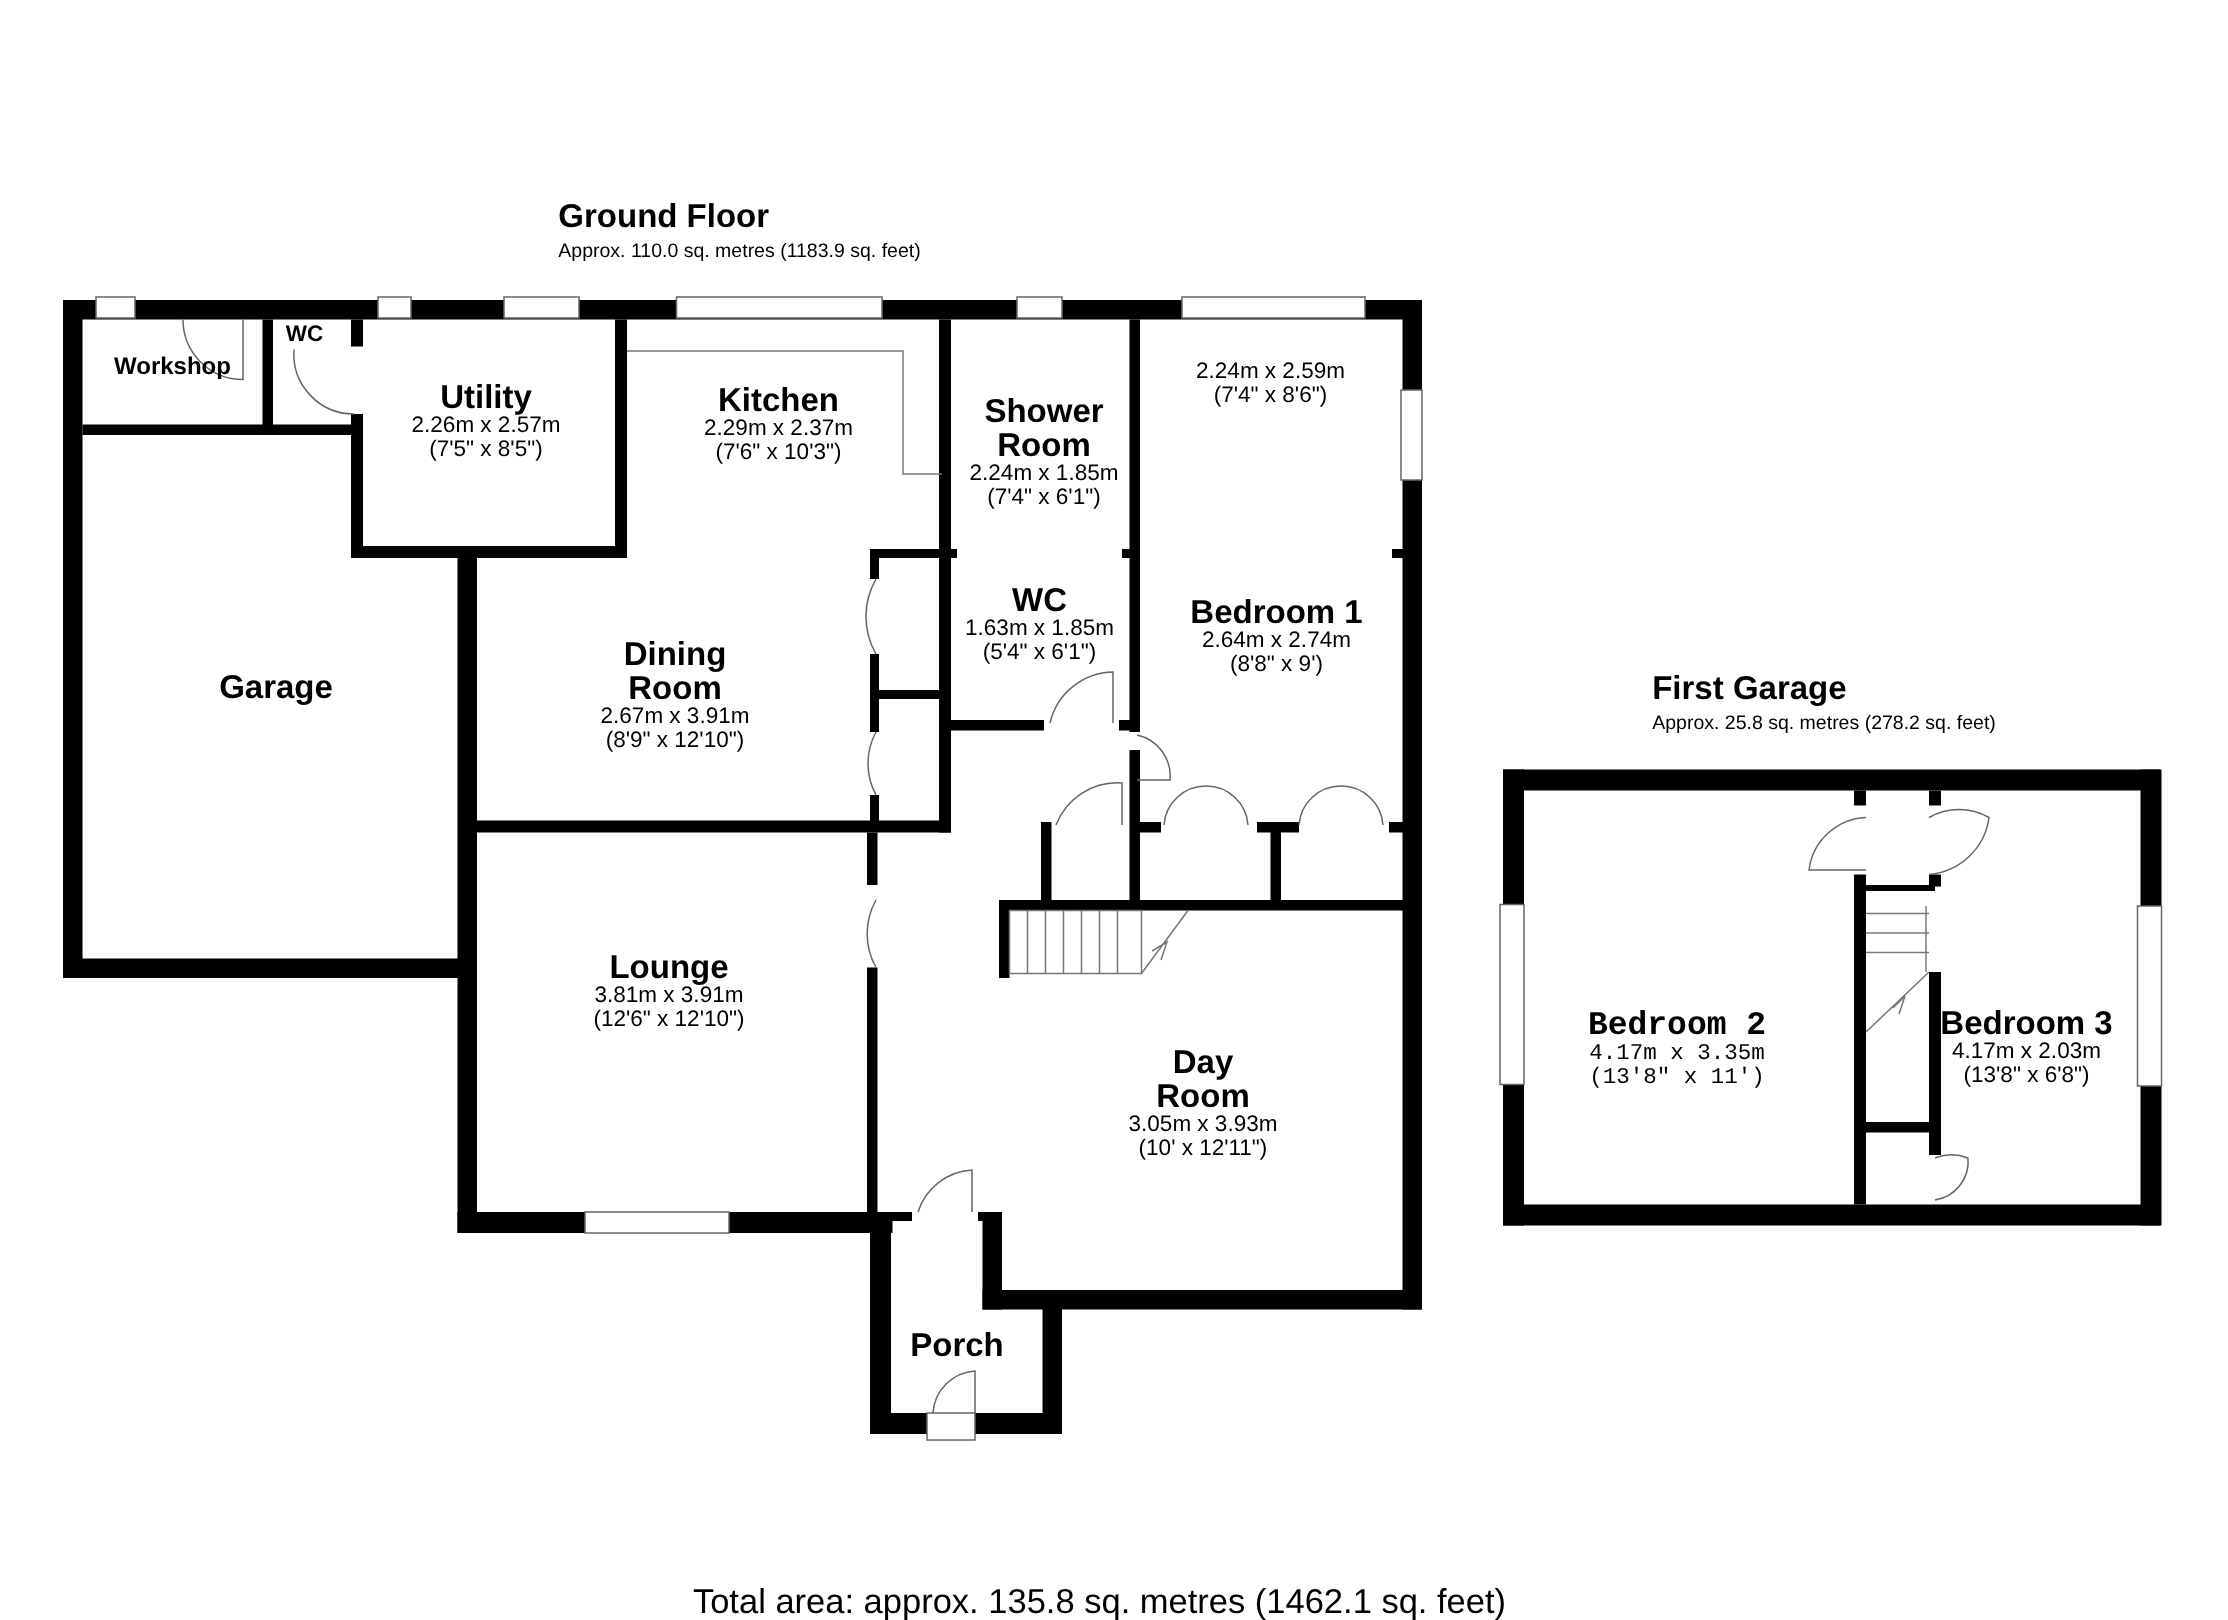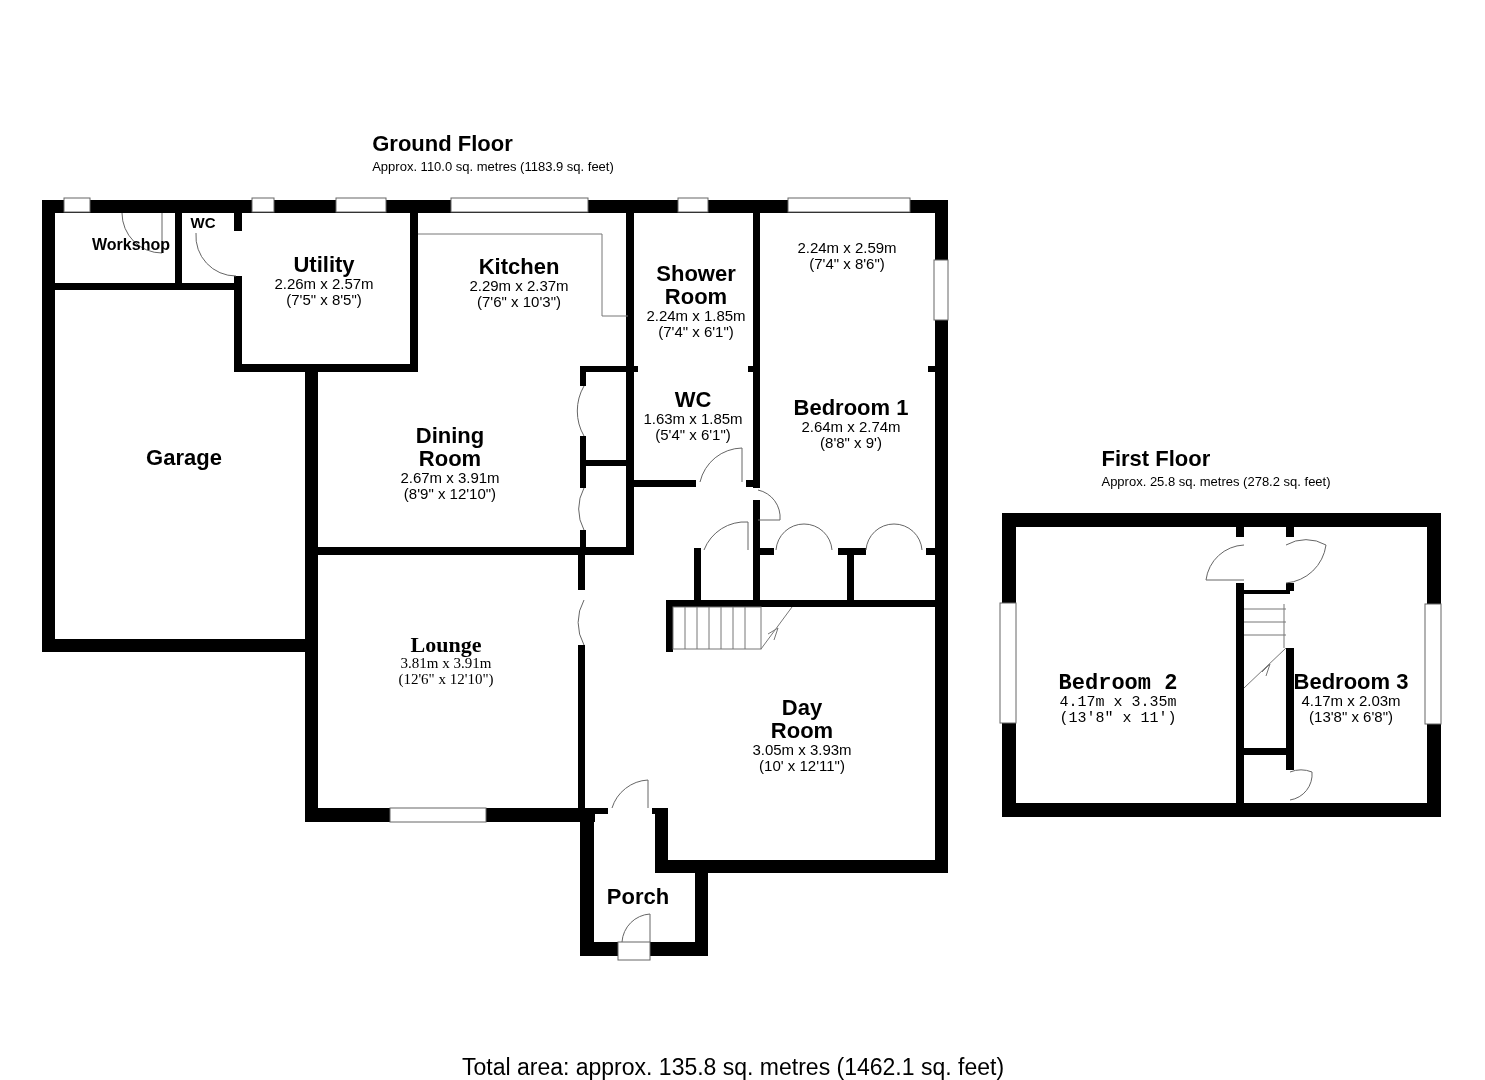--- a/index.html
+++ b/index.html
@@ -163,25 +163,25 @@
     <path class="thin" d="M1262 672 L1270 664 L1266 676"></path>
   </g>
 </svg>
 
 <div class="floor-title" style="left:493px; top:131px;">
   <span class="t">Ground Floor</span>
   <span class="s">Approx. 110.0 sq. metres (1183.9 sq. feet)</span>
 </div>
 
 <div class="floor-title" style="left:1216px; top:446px;">
-  <span class="t">First Floor</span>
+  <span class="t">First Garage</span>
   <span class="s">Approx. 25.8 sq. metres (278.2 sq. feet)</span>
 </div>
 
-<div class="lbl" style="left:131px; top:237px;">
+<div class="lbl" style="left:115px; top:237px;">
   <span class="name" style="font-size:16px;">Workshop</span>
 </div>
 
 <div class="lbl" style="left:203px; top:215px;">
   <span class="name" style="font-size:15px;">WC</span>
 </div>
 
 <div class="lbl" style="left:324px; top:253px;">
   <span class="name">Utility</span>
   <span class="dim">2.26m x 2.57m</span>
@@ -222,21 +222,21 @@
   <span class="dim">(8'8" x 9')</span>
 </div>
 
 <div class="lbl" style="left:450px; top:424px;">
   <span class="name">Dining</span>
   <span class="name">Room</span>
   <span class="dim">2.67m x 3.91m</span>
   <span class="dim">(8'9" x 12'10")</span>
 </div>
 
-<div class="lbl" style="left:446px; top:633px;font-family:Liberation Serif, serif;">
+<div class="lbl" style="left:446px; top:633px;">
   <span class="name">Lounge</span>
   <span class="dim">3.81m x 3.91m</span>
   <span class="dim">(12'6" x 12'10")</span>
 </div>
 
 <div class="lbl" style="left:802px; top:696px;">
   <span class="name">Day</span>
   <span class="name">Room</span>
   <span class="dim">3.05m x 3.93m</span>
   <span class="dim">(10' x 12'11")</span>

